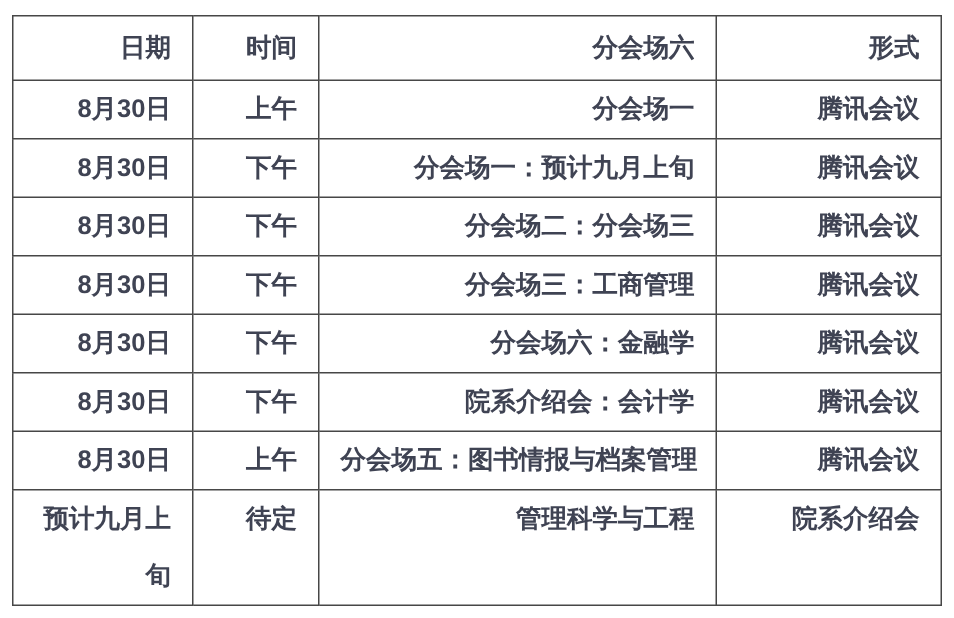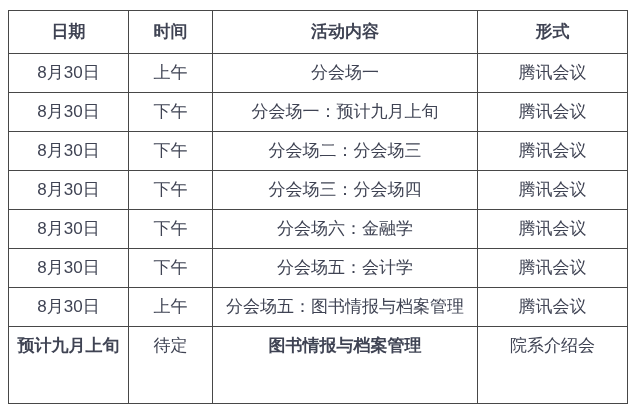--- a/index.html
+++ b/index.html
@@ -20,33 +20,34 @@
     left: 8px;
     top: 10px;
     width: 619px;
     border-collapse: collapse;
     table-layout: fixed;
   }
   .schedule th, .schedule td {
     border: 1px solid #474747;
     color: #3f4353;
     font-size: 17px;
-    text-align: center;
+    text-align: right;
     vertical-align: top;
-    padding: 0 2px;
+    padding: 0 14px;
     overflow: hidden;
   }
   .schedule th {
     line-height: 42px;
     font-weight: 700;
     white-space: nowrap;
   }
   .schedule td {
     line-height: 38px;
     white-space: nowrap;
+    font-weight: bold;
   }
   .schedule td.wrap {
     white-space: normal;
     word-break: break-all;
   }
   .schedule tr.tall td {
     height: 76px;
     margin-top: 11px;
   }
   .schedule tr.tall td.b {
@@ -61,21 +62,21 @@
     <colgroup>
       <col style="width:120px">
       <col style="width:84px">
       <col style="width:265px">
       <col style="width:150px">
     </colgroup>
     <thead>
       <tr>
         <th>日期</th>
         <th>时间</th>
-        <th>活动内容</th>
+        <th>分会场六</th>
         <th>形式</th>
       </tr>
     </thead>
     <tbody>
       <tr>
         <td>8月30日</td>
         <td>上午</td>
         <td>分会场一</td>
         <td>腾讯会议</td>
       </tr>
@@ -87,42 +88,42 @@
       </tr>
       <tr>
         <td>8月30日</td>
         <td>下午</td>
         <td>分会场二：分会场三</td>
         <td>腾讯会议</td>
       </tr>
       <tr>
         <td>8月30日</td>
         <td>下午</td>
-        <td>分会场三：分会场四</td>
+        <td>分会场三：工商管理</td>
         <td>腾讯会议</td>
       </tr>
       <tr>
         <td>8月30日</td>
         <td>下午</td>
         <td>分会场六：金融学</td>
         <td>腾讯会议</td>
       </tr>
       <tr>
         <td>8月30日</td>
         <td>下午</td>
-        <td>分会场五：会计学</td>
+        <td>院系介绍会：会计学</td>
         <td>腾讯会议</td>
       </tr>
       <tr>
         <td>8月30日</td>
         <td>上午</td>
         <td>分会场五：图书情报与档案管理</td>
         <td>腾讯会议</td>
       </tr>
       <tr class="tall">
         <td class="wrap b">预计九月上旬</td>
         <td>待定</td>
-        <td class="b">图书情报与档案管理</td>
+        <td class="b">管理科学与工程</td>
         <td>院系介绍会</td>
       </tr>
     </tbody>
   </table>
 </div>
 
 </body></html>

